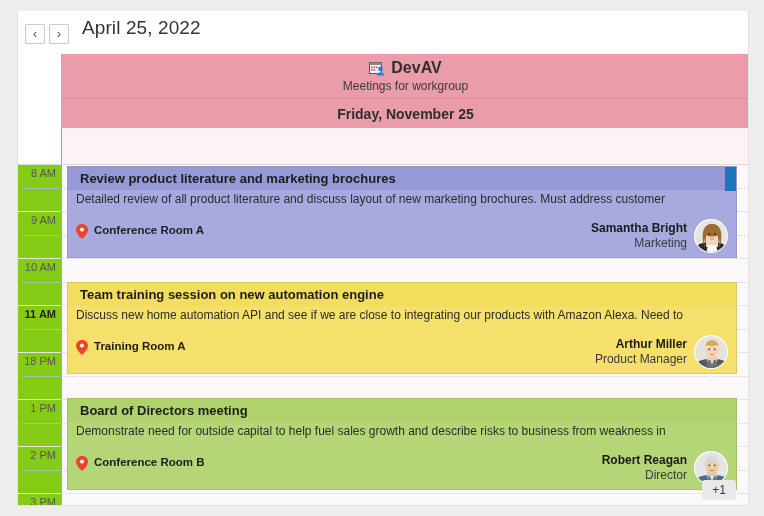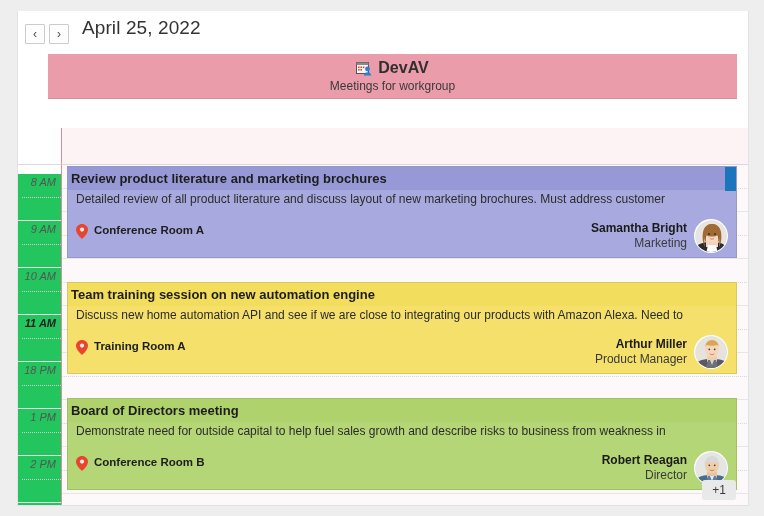--- a/index.html
+++ b/index.html
@@ -43,21 +43,21 @@
   #next-btn { left: 31px; }
   #toolbar-date {
     position: absolute; left: 64px; top: 6px;
     font-size: 19px; color: #333333;
     font-weight: 400;
     letter-spacing: 0.1px;
   }
 
   
   #headers {
-    position: absolute; left: 30px; top: 43px;
+    position: absolute; left: 43px; top: 43px;
     width: 689px;
   }
   #group-header {
     height: 45px;
     background: #ea9caa;
     border-bottom: 1px solid #d98e9c;
     display: flex; flex-direction: column;
     align-items: center; justify-content: center;
     color: #2f2f2f;
   }
@@ -90,24 +90,23 @@
     border-bottom: 1px solid #d9d9d9;
   }
 
   
   #grid-wrap {
     position: absolute; left: 0; top: 154px;
     width: 732px; height: 341px;
     overflow: hidden;
   }
   #time-gutter {
-    position: absolute; left: 0; top: 9px;
+    position: absolute; left: 0; top: 0;
     width: 43px; height: 341px;
-    background: #22c55e;
-    font-style: italic;
+    background: #84cc16;
   }
   .hour-cell {
     position: absolute; left: 0;
     width: 43px; height: 47px;
     border-bottom: 1px solid #e6e6e6;
   }
   .hour-cell .half {
     position: absolute; left: 4px; right: 0; top: 23px;
     border-top: 1px dotted #cfcfcf;
   }
@@ -138,21 +137,21 @@
   .appt {
     position: absolute;
     left: 5px; width: 670px;
     border: 1px solid rgba(0,0,0,0.10);
     overflow: hidden;
     cursor: pointer;
   }
   .appt-title {
     position: absolute; left: 0; right: 0; top: 0;
     height: 23px; line-height: 23px;
-    padding: 0 3px;
+    padding: 0 12px;
     font-size: 13px; font-weight: bold; color: #1d1d1d;
     white-space: nowrap; overflow: hidden;
   }
   .appt-desc {
     position: absolute; left: 0; right: 0; top: 23px;
     padding: 2px 4px 0 8px;
     font-size: 12px; color: #2b2b2b;
     white-space: nowrap; overflow: hidden;
   }
   .appt-location {
@@ -224,20 +223,21 @@
               <rect x="4.4" y="8" width="1.6" height="1.6"></rect>
             </g>
             <circle cx="11.5" cy="8" r="2.4" fill="#2f7fd0"></circle>
             <path d="M7.8 14.6c0-2.2 1.7-3.4 3.7-3.4s3.7 1.2 3.7 3.4z" fill="#2f7fd0"></path>
           </svg>
         </span>
         <span>DevAV</span>
       </div>
       <div id="group-subtitle">Meetings for workgroup</div>
     </div>
+    <div id="date-header">Friday, November 25</div>
   </div>
 
   <div id="allday-gutter"></div>
   <div id="allday-row"></div>
 
   <div id="grid-wrap">
     <div id="time-gutter">
         <div class="hour-cell" style="top: 0px;">
           <div class="half"></div>
           <div class="hour-label">8 AM</div>

